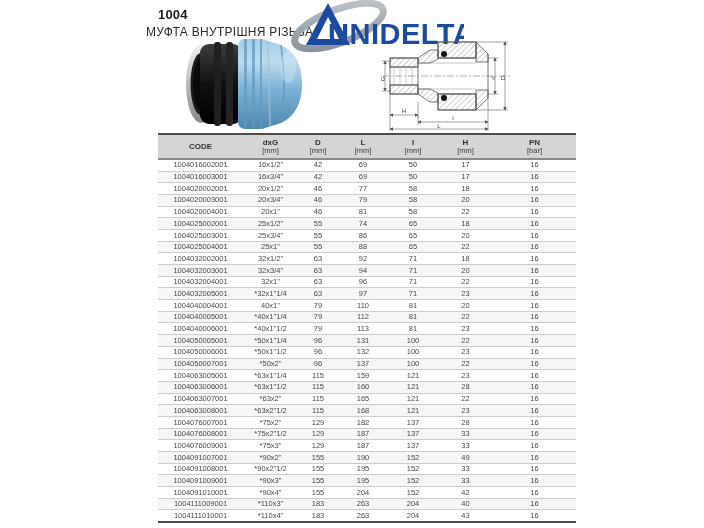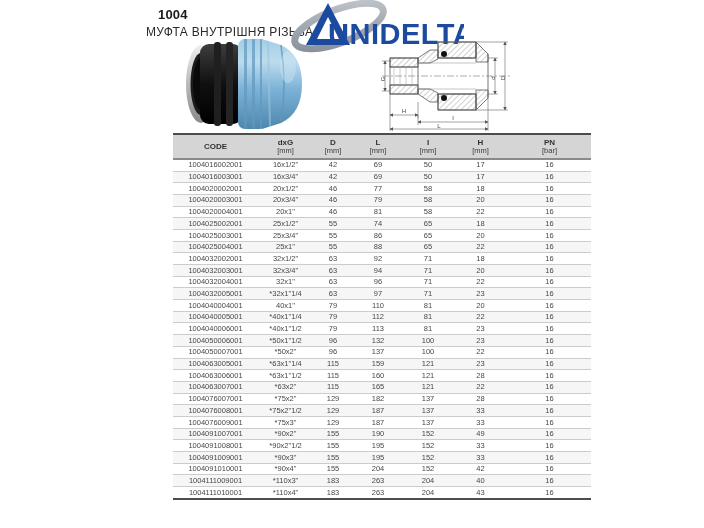--- a/index.html
+++ b/index.html
@@ -13,21 +13,21 @@
   }
   .page-title{
     position:absolute;left:146px;top:25px;
     font-size:12px;color:#2b2b2b;letter-spacing:0.3px;
   }
   .logo{position:absolute;left:286px;top:0px;width:178px;height:56px;}
   .photo{position:absolute;left:184px;top:37px;width:120px;height:94px;}
   .drawing{position:absolute;left:378px;top:28px;width:140px;height:106px;}
 
   table.spec{
-    position:absolute;left:173px;top:133px;width:418px;
+    position:absolute;left:158px;top:133px;width:418px;
     border-collapse:collapse;table-layout:fixed;
   }
   table.spec thead th{
     background:#d5d5d5;
     border-top:2px solid #4d4d4d;
     border-bottom:2px solid #8a8a8a;
     font-size:8px;font-weight:bold;color:#333333;
     padding:3px 0 2px 0;text-align:center;vertical-align:middle;line-height:1.15;
   }
   table.spec thead th .unit{display:block;font-weight:normal;font-size:7.5px;color:#3c3c3c;}
@@ -325,20 +325,29 @@
       <tr>
         <td>1004040006001</td>
         <td>*40x1"1/2</td>
         <td>79</td>
         <td>113</td>
         <td>81</td>
         <td>23</td>
         <td>16</td>
       </tr>
       <tr>
+        <td>1004050005001</td>
+        <td>*50x1"1/4</td>
+        <td>96</td>
+        <td>131</td>
+        <td>100</td>
+        <td>22</td>
+        <td>16</td>
+      </tr>
+      <tr>
         <td>1004050006001</td>
         <td>*50x1"1/2</td>
         <td>96</td>
         <td>132</td>
         <td>100</td>
         <td>23</td>
         <td>16</td>
       </tr>
       <tr>
         <td>1004050007001</td>
@@ -370,20 +379,29 @@
       <tr>
         <td>1004063007001</td>
         <td>*63x2"</td>
         <td>115</td>
         <td>165</td>
         <td>121</td>
         <td>22</td>
         <td>16</td>
       </tr>
       <tr>
+        <td>1004063008001</td>
+        <td>*63x2"1/2</td>
+        <td>115</td>
+        <td>168</td>
+        <td>121</td>
+        <td>23</td>
+        <td>16</td>
+      </tr>
+      <tr>
         <td>1004076007001</td>
         <td>*75x2"</td>
         <td>129</td>
         <td>182</td>
         <td>137</td>
         <td>28</td>
         <td>16</td>
       </tr>
       <tr>
         <td>1004076008001</td>

